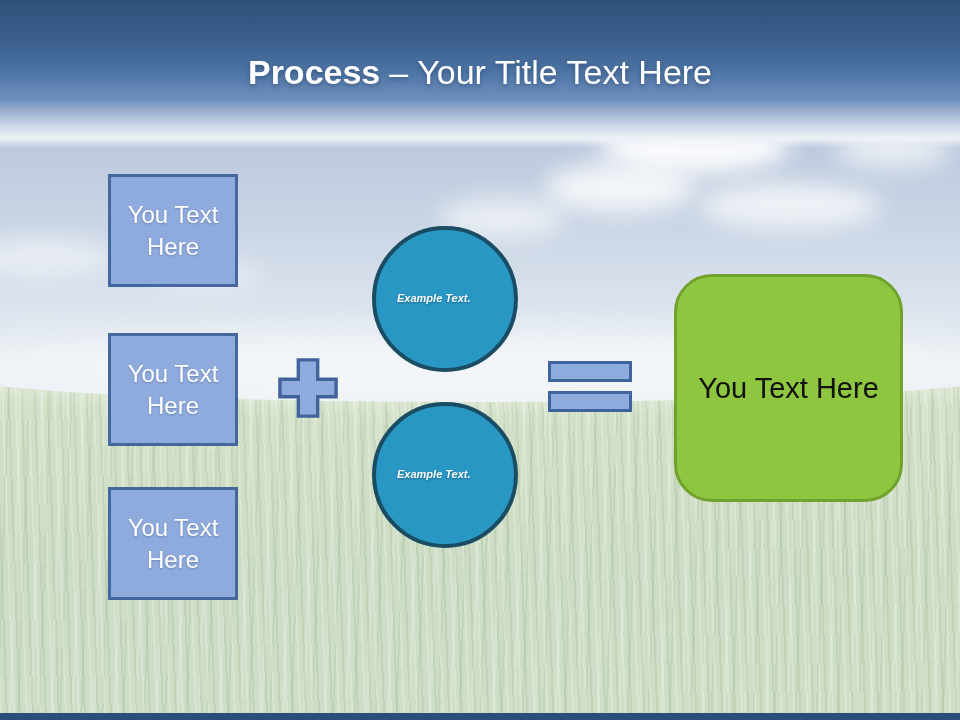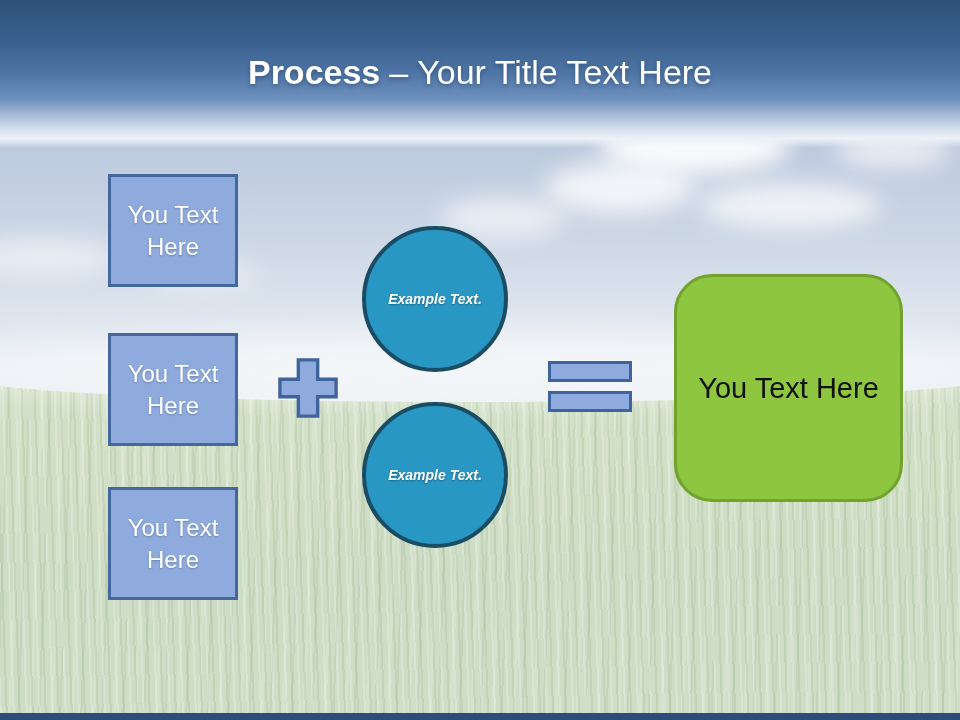--- a/index.html
+++ b/index.html
@@ -71,24 +71,24 @@
   }
   .tbox1{top:174px;} .tbox2{top:333px;} .tbox3{top:487px;}
   .op{position:absolute;}
   .plus-op{left:277px;top:357px;width:62px;height:62px;}
   .equals-op{left:548px;top:361px;width:84px;}
   .eq-bar{
     width:78px;height:15px;background:#8faadc;border:3px solid #3f639b;
     margin-bottom:9px;
   }
   .circle{
-    position:absolute;left:362px;width:146px;height:146px;border-radius:50%;
+    position:absolute;left:372px;width:146px;height:146px;border-radius:50%;
     background:#2997c4;border:4px solid #1a4d63;box-sizing:border-box;
-    display:flex;align-items:center;justify-content:center;text-align:center;
-    color:#ffffff;font-size:14px;font-weight:700;font-style:italic;line-height:1.6;
+    display:flex;align-items:center;justify-content:center;
+    color:#ffffff;font-size:11px;font-weight:700;font-style:italic;line-height:1.6;
     text-shadow:0 1px 2px rgba(0,40,60,.45);
   }
   .circle .lbl{width:96px;}
   .circle1{top:226px;} .circle2{top:402px;}
   .result{
     position:absolute;left:674px;top:274px;width:229px;height:228px;
     background:#8fc640;border:3px solid #70a22d;border-radius:38px;box-sizing:border-box;
     display:flex;align-items:center;justify-content:center;text-align:center;
     color:#111111;font-size:29px;
   }

